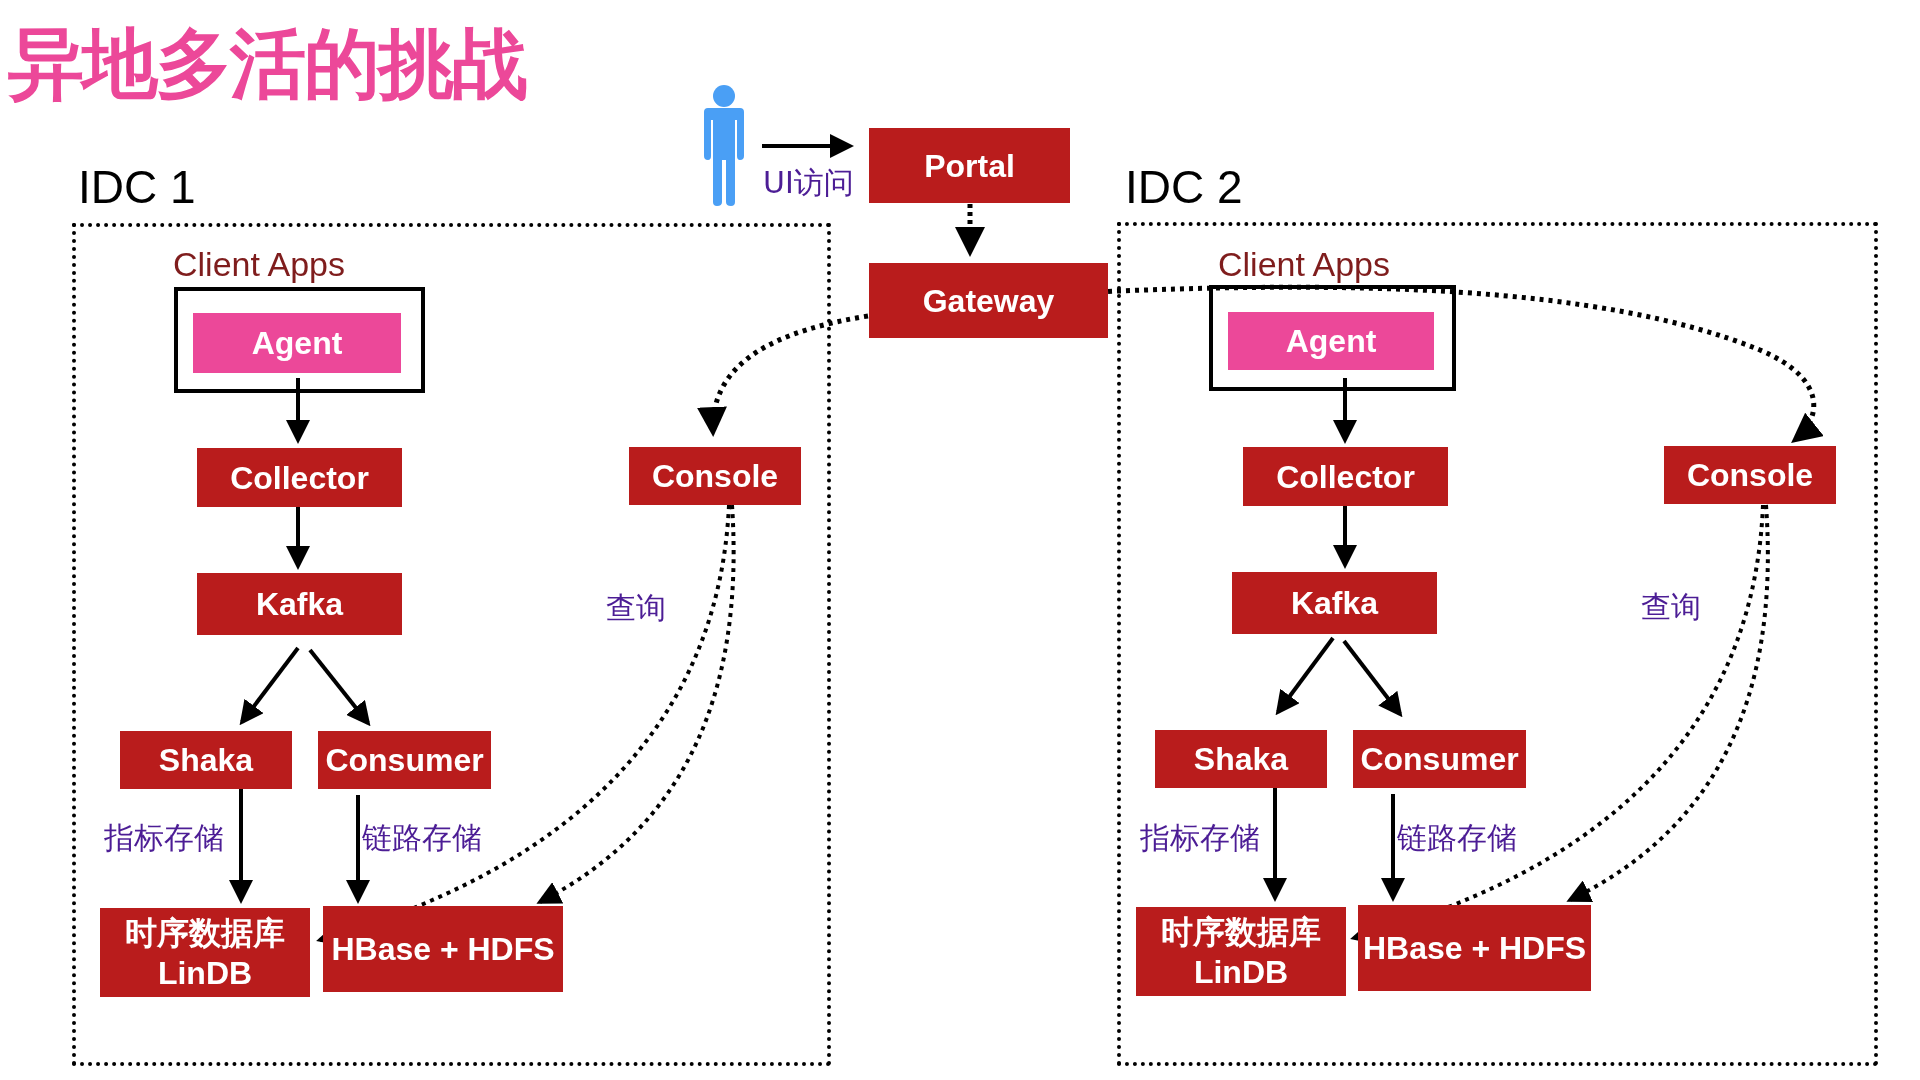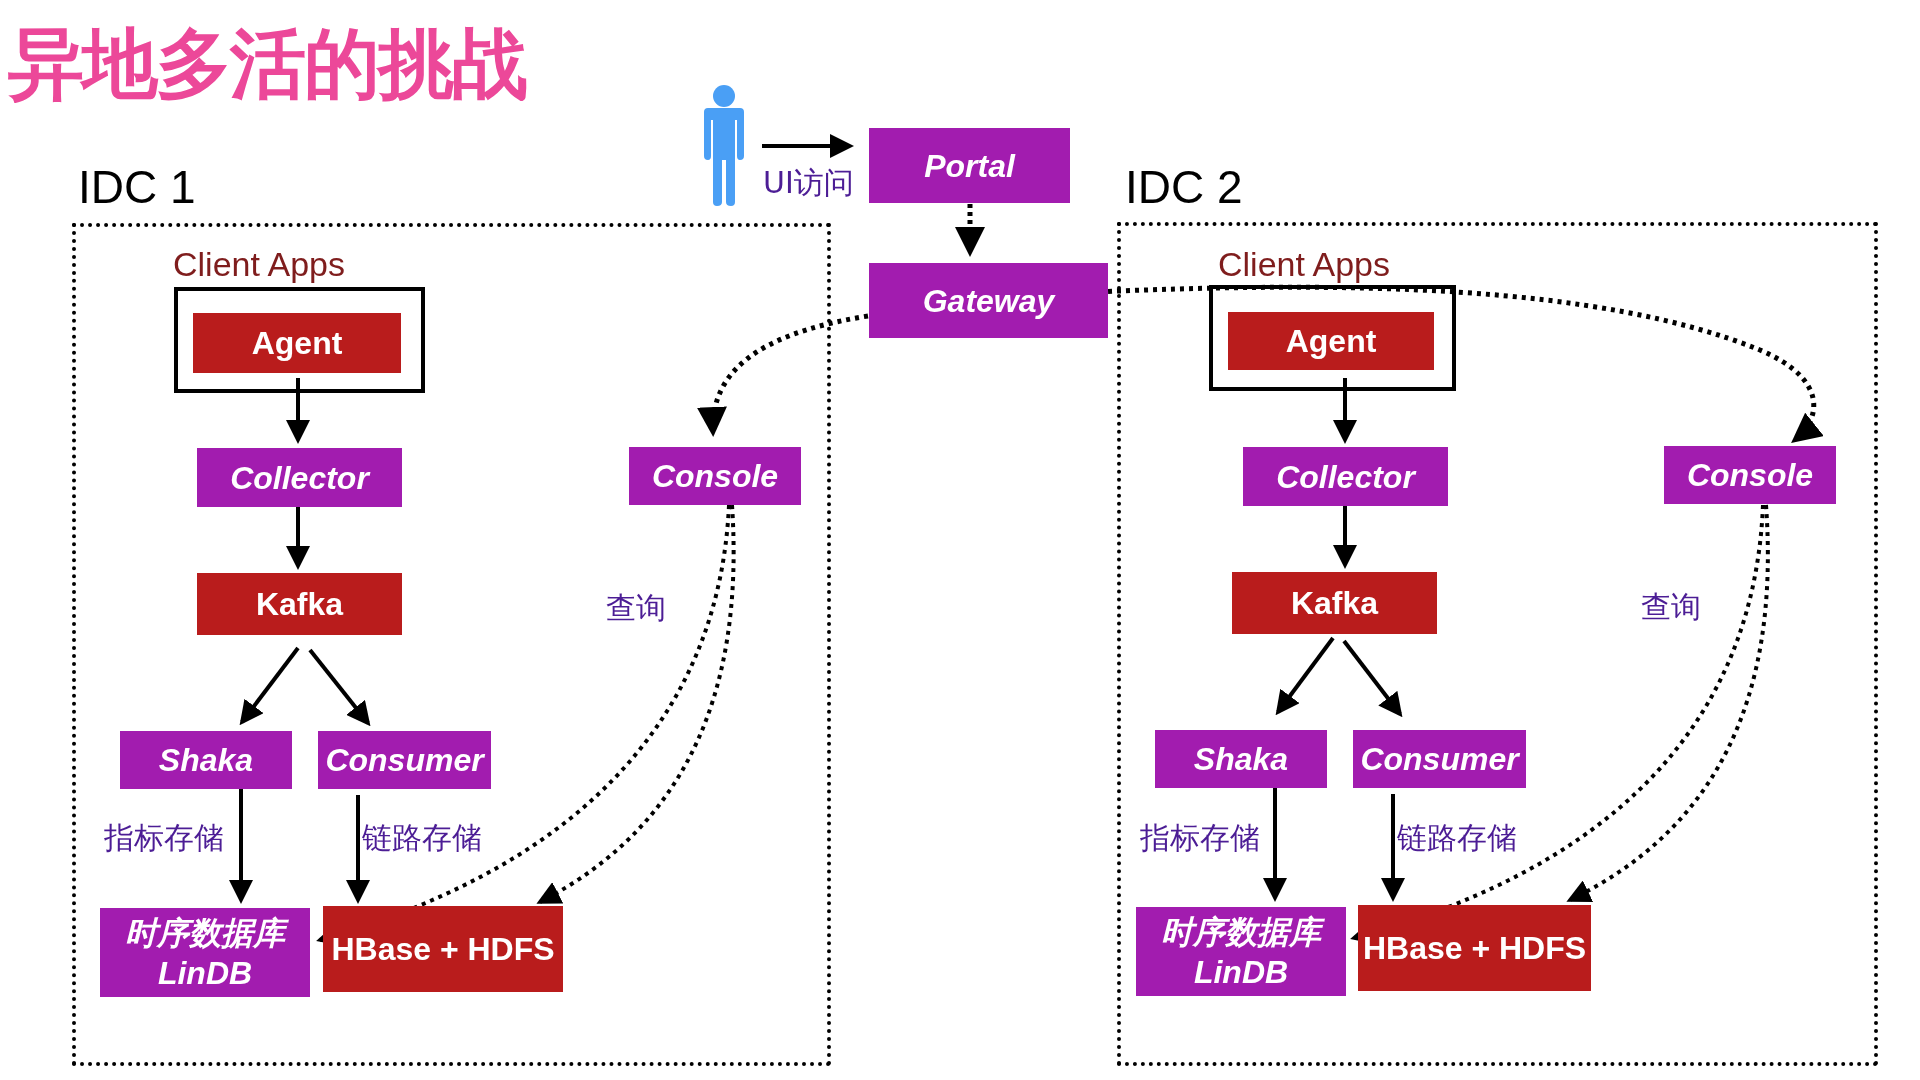--- a/index.html
+++ b/index.html
@@ -6,22 +6,22 @@
   body { width:1920px; height:1080px; position:relative; overflow:hidden;
          font-family:"Liberation Sans","DejaVu Sans",sans-serif; }
   .abs { position:absolute; }
   .title { left:8px; top:14px; font-size:76px; font-weight:bold; color:#ec4899; font-family:"DejaVu Sans",sans-serif; letter-spacing:-2px; }
   .idc-label { font-size:46px; color:#000;margin-left:8px; }
   .dotted-box { border:4px dotted #000; box-sizing:border-box; }
   .ca-label { font-size:34px; color:#7f1d1d; }
   .ca-frame { border:4px solid #000; box-sizing:border-box; }
   .node { display:flex; align-items:center; justify-content:center; color:#fff; font-weight:bold;
           font-size:32px; text-align:center; box-sizing:border-box; line-height:1.25; }
-  .teal { background:#a21caf;font-style:italic; }
-  .green { background:#b91c1c; }
+  .teal { background:#b91c1c; }
+  .green { background:#ec4899; }
   .gray { background:#b91c1c; }
   .cn-label { font-size:30px; color:#4c1d95; font-family:"DejaVu Sans",sans-serif; }
   svg.overlay { position:absolute; left:0; top:0; }
 </style>
 </head>
 <body>
 
 <div class="abs title">异地多活的挑战</div>
 
 <div class="abs idc-label" style="left:70px;top:160px;">IDC 1</div>

